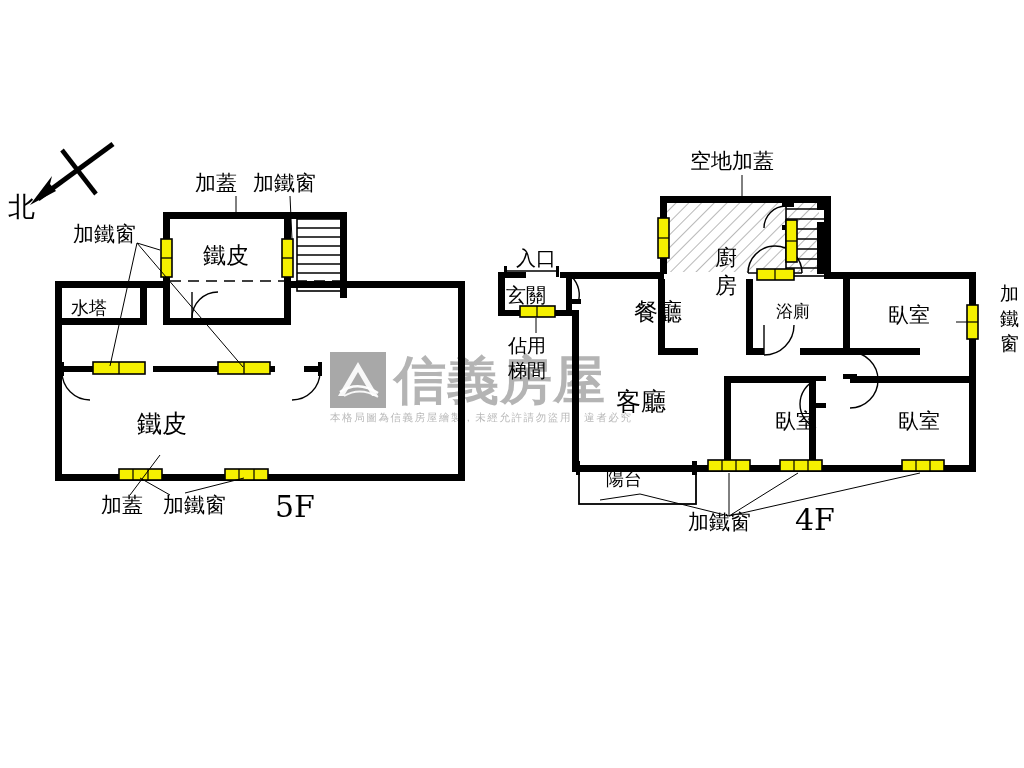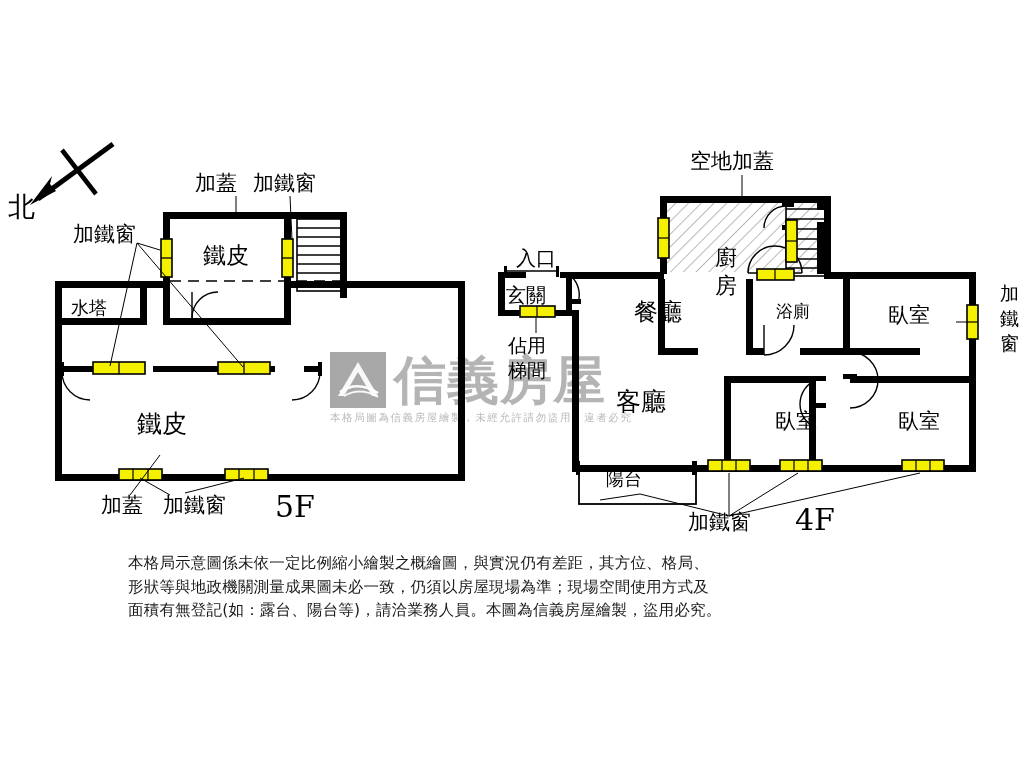--- a/index.html
+++ b/index.html
@@ -428,19 +428,14 @@
       <text class="cjk" x="606" y="485" font-size="18">陽台</text>
       <text class="cjk" x="688" y="529" font-size="21">加鐵窗</text>
       <text class="serif-label" x="795" y="530" font-size="30">4F</text>
 
       <text class="cjk" x="1000" y="300" font-size="19">加</text>
       <text class="cjk" x="1000" y="325" font-size="19">鐵</text>
       <text class="cjk" x="1000" y="350" font-size="19">窗</text>
     </g>
   </svg>
 
-  <div class="disclaimer">
-    <div>本格局示意圖係未依一定比例縮小繪製之概繪圖，與實況仍有差距，其方位、格局、</div>
-    <div>形狀等與地政機關測量成果圖未必一致，仍須以房屋現場為準；現場空間使用方式及</div>
-    <div>面積有無登記(如：露台、陽台等)，請洽業務人員。本圖為信義房屋繪製，盜用必究。</div>
-  </div>
 
 </div>
 
 </body></html>

